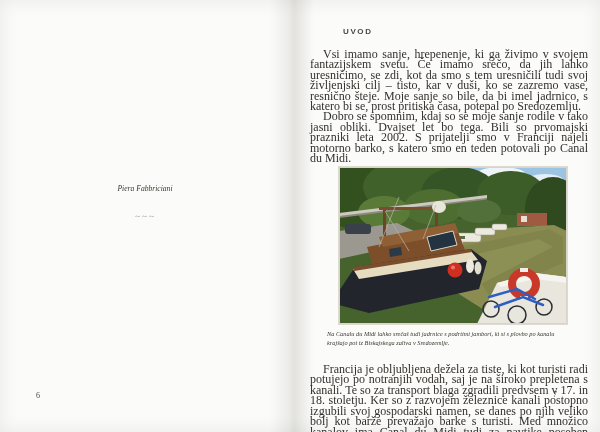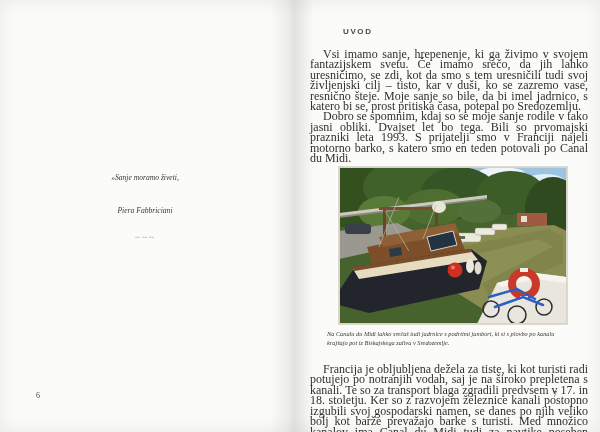--- a/index.html
+++ b/index.html
@@ -12,21 +12,21 @@
   .gutter{
     position:absolute;left:270px;top:0;width:44px;height:100%;
     background:linear-gradient(90deg,rgba(0,0,0,0) 0%,rgba(85,82,74,.09) 42%,rgba(85,82,74,.15) 55%,rgba(0,0,0,0) 100%);
     pointer-events:none;
   }
   
   .quote{
     position:absolute;left:66px;top:173px;width:158px;
     text-align:center;font-style:italic;font-size:7.6px;line-height:10.5px;color:#3b372f;
   }
-  .quote .author{margin-top:22px;}
+  .quote .author{margin-top:11px;}
   .quote .ornament{margin-top:16px;font-style:normal;font-size:6px;letter-spacing:1px;color:#8b8379;}
   .pagenum{position:absolute;font-size:8px;color:#4c473f;}
   .pagenum.pn-left{left:36px;top:391px;}
   .pagenum.pn-right{left:553px;top:390px;}
   
   .chapter{
     position:absolute;left:343px;top:27px;margin:0;
     font-family:"Liberation Sans",sans-serif;font-size:8px;font-weight:600;
     letter-spacing:1.6px;color:#4c4842;
   }
@@ -44,33 +44,32 @@
   p.body.p3{margin-top:16px;}
 </style>
 </head>
 <body>
 
 <div class="spread">
   <div class="gutter"></div>
 
   <section>
     <div class="quote">
-      <div>»Sanje moramo živeti,</div>
       <div class="author">Piera Fabbriciani</div>
       <div class="ornament">⁓⁓⁓</div>
     </div>
     <div class="pagenum pn-left">6</div>
   </section>
 
   <section>
     <h1 class="chapter">UVOD</h1>
 
     <div class="textcol">
       <p class="body p1">Vsi imamo sanje, hrepenenje, ki ga živimo v svojem fantazijskem svetu. Če imamo srečo, da jih lahko uresničimo, se zdi, kot da smo s tem uresničili tudi svoj življenjski cilj – tisto, kar v duši, ko se zazremo vase, resnično šteje. Moje sanje so bile, da bi imel jadrnico, s katero bi se, prost pritiska časa, potepal po Sredozemlju.</p>
-      <p class="body p2">Dobro se spomnim, kdaj so se moje sanje rodile v tako jasni obliki. Dvajset let bo tega. Bili so prvomajski prazniki leta 1993. S prijatelji smo v Franciji najeli motorno barko, s katero smo en teden potovali po Canal du Midi.</p>
+      <p class="body p2">Dobro se spomnim, kdaj so se moje sanje rodile v tako jasni obliki. Dvajset let bo tega. Bili so prvomajski prazniki leta 2002. S prijatelji smo v Franciji najeli motorno barko, s katero smo en teden potovali po Canal du Midi.</p>
 
       <figure class="photo-fig">
         <svg class="photo" width="228" height="157" viewBox="0 0 228 157" xmlns="http://www.w3.org/2000/svg">
 
           <rect width="228" height="157" fill="#46632e"></rect>
 
           <rect x="130" y="0" width="98" height="34" fill="#9cc4e2"></rect>
           <ellipse cx="162" cy="7" rx="24" ry="7" fill="#eef4f8"></ellipse>
           <ellipse cx="206" cy="13" rx="18" ry="6" fill="#e3eef6"></ellipse>
           <rect x="55" y="0" width="32" height="11" fill="#bdd6ea"></rect>

